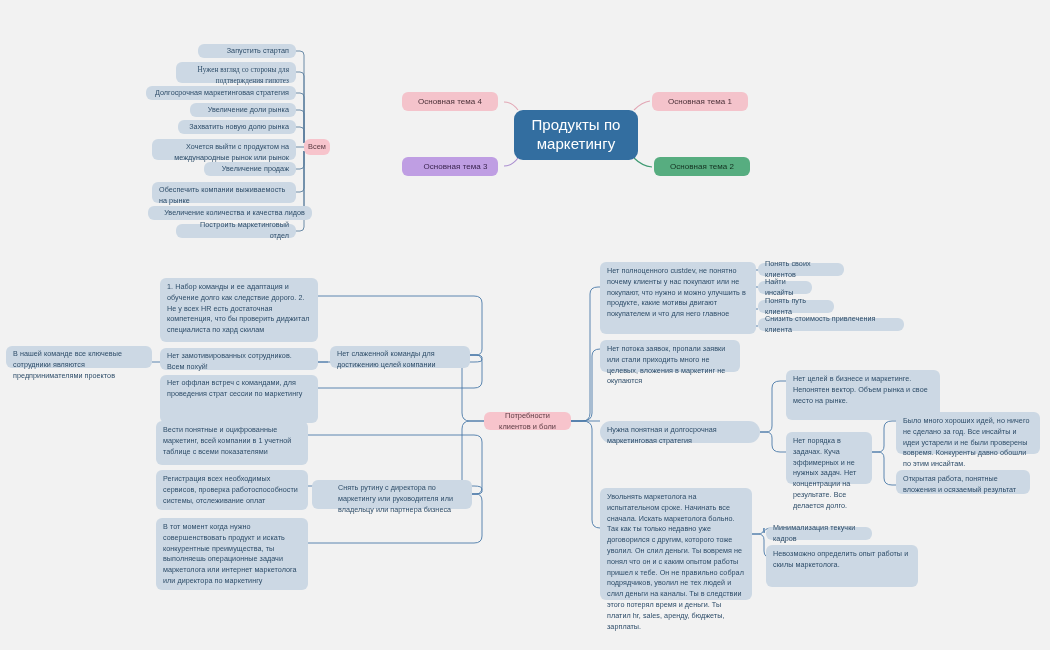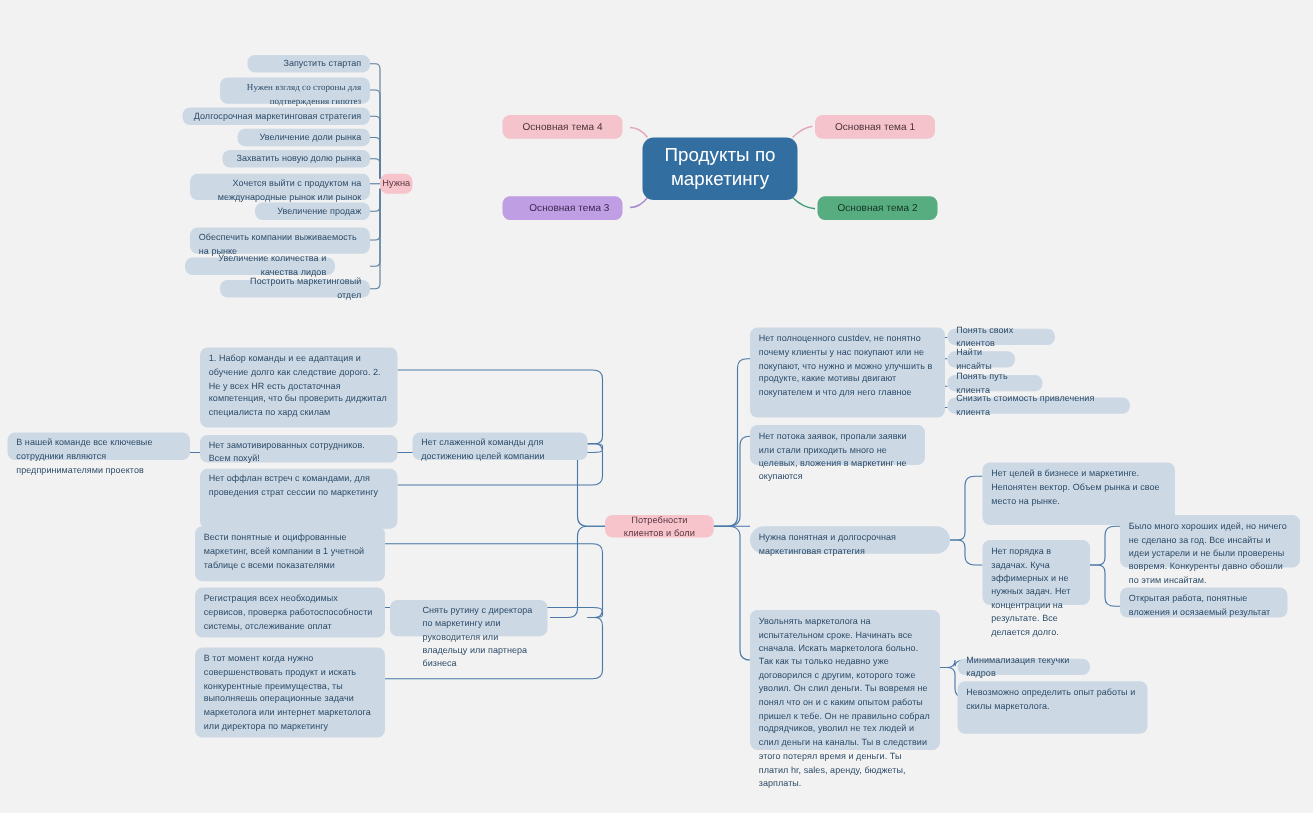--- a/index.html
+++ b/index.html
@@ -118,21 +118,21 @@
     <span>Основная тема 2</span>
   </div>
   <div class="node purple" style="left:402px;top:157px;width:96px;height:19px;font-size:8px;">
     <span>Основная тема 3</span>
   </div>
   <div class="node pink" style="left:402px;top:92px;width:96px;height:19px;font-size:8px;">
     <span>Основная тема 4</span>
   </div>
 
   <div class="node hub" style="left:304px;top:139px;width:26px;height:16px;">
-    <span>Нужна</span>
+    <span>Всем</span>
   </div>
 
   <div class="node mid ra" style="left:198px;top:44px;width:98px;height:14px;justify-content:flex-end;">
     <span>Запустить стартап</span>
   </div>
   <div class="node ra" style="left:176px;top:62px;width:120px;height:21px;padding-top:3px;font-family:Liberation Serif, serif;">
     <span>Нужен взгляд со стороны для подтверждения гипотез</span>
   </div>
   <div class="node mid ra" style="left:146px;top:86px;width:150px;height:14px;justify-content:flex-end;">
     <span>Долгосрочная маркетинговая стратегия</span>
@@ -145,21 +145,21 @@
   </div>
   <div class="node ra" style="left:152px;top:139px;width:144px;height:21px;padding-top:3px;">
     <span>Хочется выйти с продуктом на международные рынок или рынок СНГ</span>
   </div>
   <div class="node mid ra" style="left:204px;top:162px;width:92px;height:14px;justify-content:flex-end;">
     <span>Увеличение продаж</span>
   </div>
   <div class="node" style="left:152px;top:182px;width:144px;height:21px;padding-top:3px;">
     <span>Обеспечить компании выживаемость на рынке</span>
   </div>
-  <div class="node mid ra" style="left:148px;top:206px;width:120px;height:14px;justify-content:flex-end;">
+  <div class="node mid ra" style="left:148px;top:206px;width:164px;height:14px;justify-content:flex-end;">
     <span>Увеличение количества и качества лидов</span>
   </div>
   <div class="node mid ra" style="left:176px;top:224px;width:120px;height:14px;justify-content:flex-end;">
     <span>Построить маркетинговый отдел</span>
   </div>
 
   <div class="node hub" style="left:484px;top:412px;width:87px;height:18px;">
     <span>Потребности клиентов и боли</span>
   </div>
 
@@ -174,21 +174,21 @@
   <div class="node topal" style="left:160px;top:278px;width:158px;height:64px;">
     <span>1. Набор команды и ее адаптация и обучение долго как следствие дорого. 2. Не у всех HR есть достаточная компетенция, что бы проверить диджитал специалиста по хард скилам</span>
   </div>
   <div class="node" style="left:160px;top:348px;width:158px;height:22px;padding-top:3px;">
     <span>Нет замотивированных сотрудников. Всем похуй!</span>
   </div>
   <div class="node" style="left:160px;top:375px;width:158px;height:48px;padding-top:3px;">
     <span>Нет оффлан встреч с командами, для проведения страт сессии по маркетингу</span>
   </div>
 
-  <div class="node" style="left:312px;top:480px;width:126px;height:29px;padding-top:3px;padding-left:26px;">
+  <div class="node" style="left:312px;top:480px;width:160px;height:29px;padding-top:3px;padding-left:26px;">
     <span>Снять рутину с директора по маркетингу или руководителя или владельцу или партнера бизнеса</span>
   </div>
 
   <div class="node topal" style="left:156px;top:421px;width:152px;height:44px;">
     <span>Вести понятные и оцифрованные маркетинг, всей компании в 1 учетной таблице с всеми показателями</span>
   </div>
   <div class="node topal" style="left:156px;top:470px;width:152px;height:40px;">
     <span>Регистрация всех необходимых сервисов, проверка работоспособности системы, отслеживание оплат</span>
   </div>
   <div class="node topal" style="left:156px;top:518px;width:152px;height:72px;">

